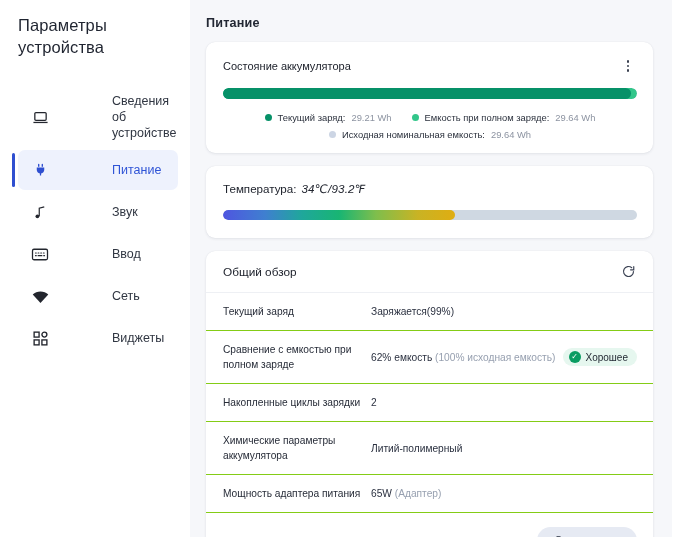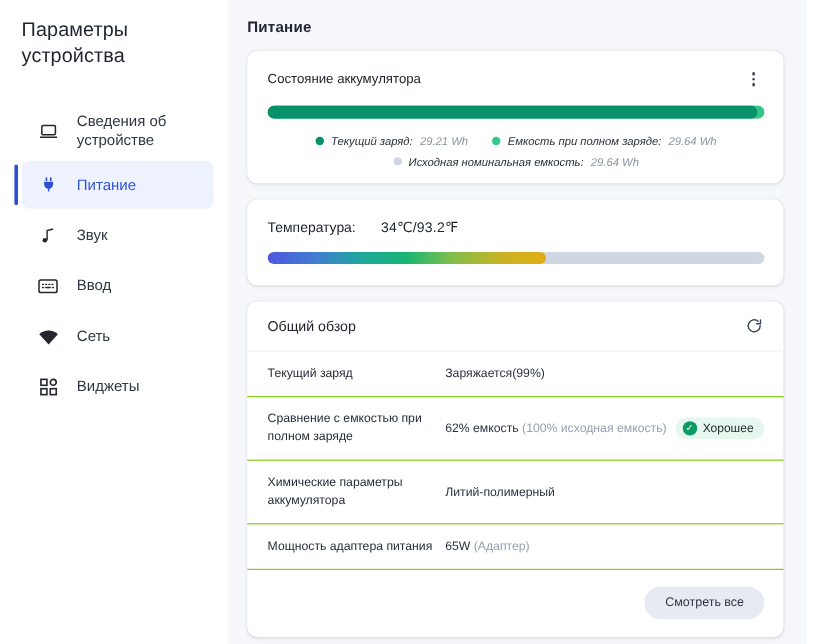--- a/index.html
+++ b/index.html
@@ -34,21 +34,21 @@
     align-items: center;
     gap: 14px;
     min-height: 40px;
     padding: 7px 10px 7px 12px;
     border-radius: 7px;
     cursor: pointer;
     color: #303642;
     font-size: 12.5px;
     line-height: 16px;
   }
-  .nav-item .nav-label { max-width: 96px; }
+  .nav-item .nav-label { max-width: 96px; margin-left: 48px; }
   .nav-item.active {
     background: #eef2fd;
     color: #2f54d6;
     font-weight: 400;
   }
   .nav-item.active::before {
     content: "";
     position: absolute;
     left: -6px; top: 3px;
     width: 3px; height: 34px;
@@ -113,31 +113,31 @@
   }
   .battery-current {
     position: absolute; left: 0; top: 0; bottom: 0;
     background: #069168;
     border-radius: 6px;
   }
   .legend {
     margin-top: 13px;
     display: flex; flex-direction: column; align-items: center; gap: 6px;
   }
-  .legend-row { display: flex; align-items: center; justify-content: center; gap: 20px; font-style: italic; }
+  .legend-row { display: flex; align-items: center; justify-content: center; gap: 20px; }
   .legend-item { display: flex; align-items: center; gap: 6px; font-size: 9.4px; }
   .legend-dot { width: 7px; height: 7px; border-radius: 50%; flex: 0 0 7px; }
   .legend-label { color: #2b313d; }
   .legend-value { color: #8c93a1; }
 
   
   .temp-body { padding: 16px 16px 18px 17px; }
   .temp-title { font-size: 11.6px; color: #20242e; margin-bottom: 14px; }
   .temp-title b { font-weight: 400; }
-  .temp-title .temp-val { margin-left: 21px; letter-spacing: .2px; }
+  .temp-title .temp-val { margin-left: 5px; letter-spacing: .2px; font-style: italic; }
   .temp-bar {
     position: relative;
     height: 10px; border-radius: 6px;
     background: #cfd8e2;
     overflow: hidden;
   }
   .temp-fill {
     position: absolute; left: 0; top: 0; bottom: 0;
     border-radius: 6px;
     background: linear-gradient(to right,#4f56e0 0%, #3f7fd0 18%, #1fa79b 34%, #18b573 50%, #7fbe4c 66%, #c9b324 84%, #dfad12 100%);
@@ -340,20 +340,26 @@
         <div class="ov-value">
           <span>62% емкость</span>
           <span class="muted">(100% исходная емкость)</span>
         </div>
         <span class="badge">
           <span class="badge-check">✓</span>
           <span>Хорошее</span>
         </span>
       </div>
 
+      <div class="ov-row">
+        <div class="ov-label">Накопленные циклы зарядки</div>
+        <div class="ov-value">
+          <span>2</span>
+        </div>
+      </div>
 
       <div class="ov-row">
         <div class="ov-label">Химические параметры аккумулятора</div>
         <div class="ov-value">
           <span>Литий-полимерный</span>
         </div>
       </div>
 
       <div class="ov-row">
         <div class="ov-label">Мощность адаптера питания</div>

